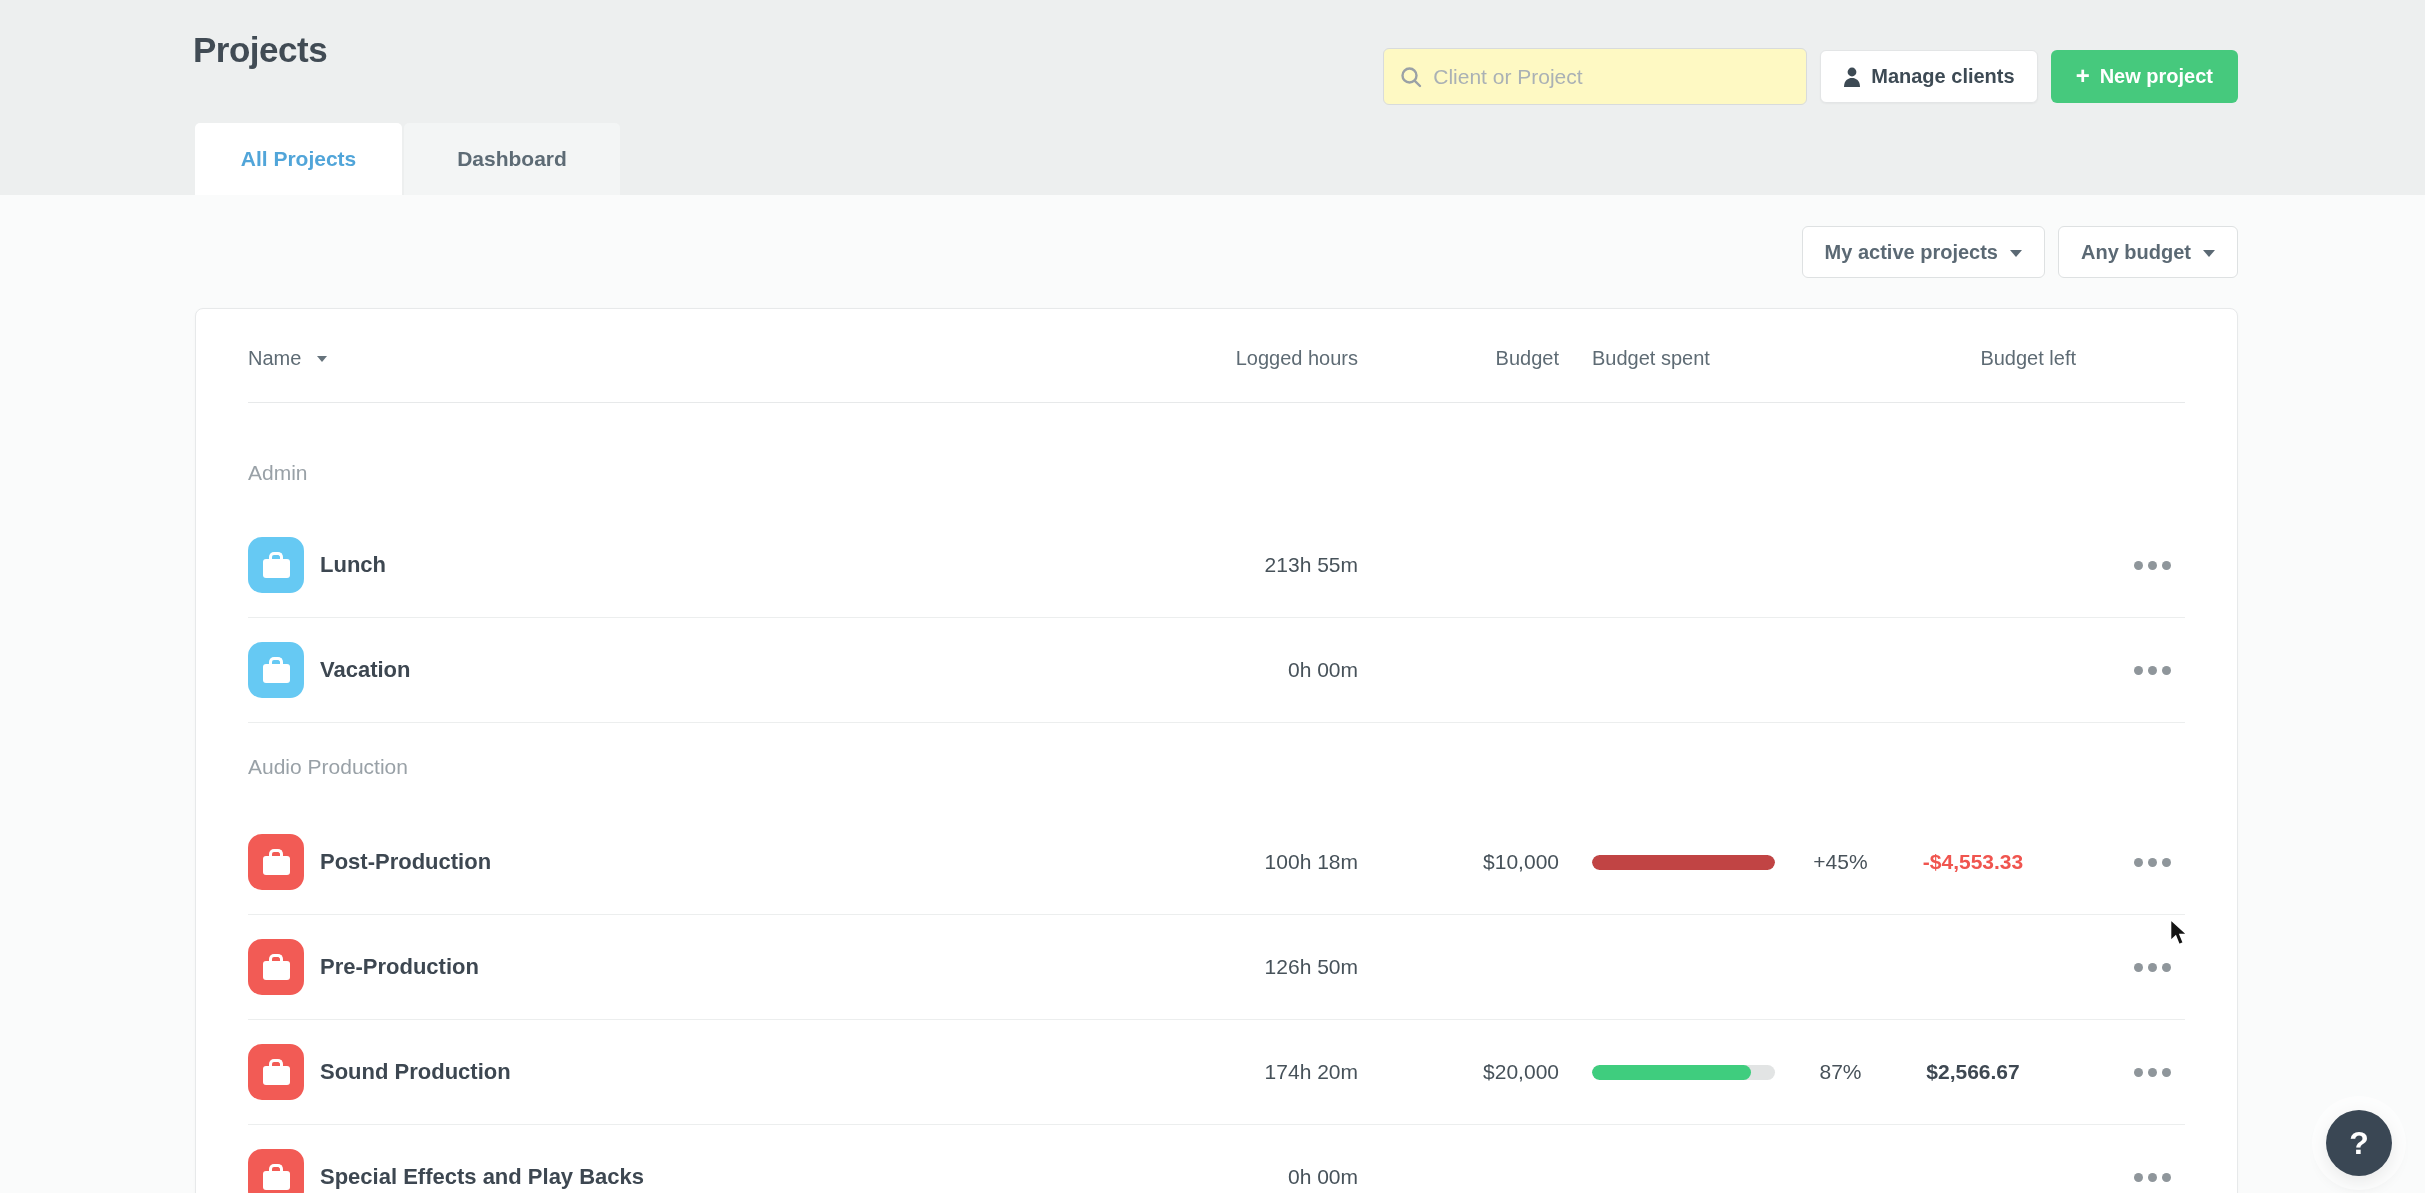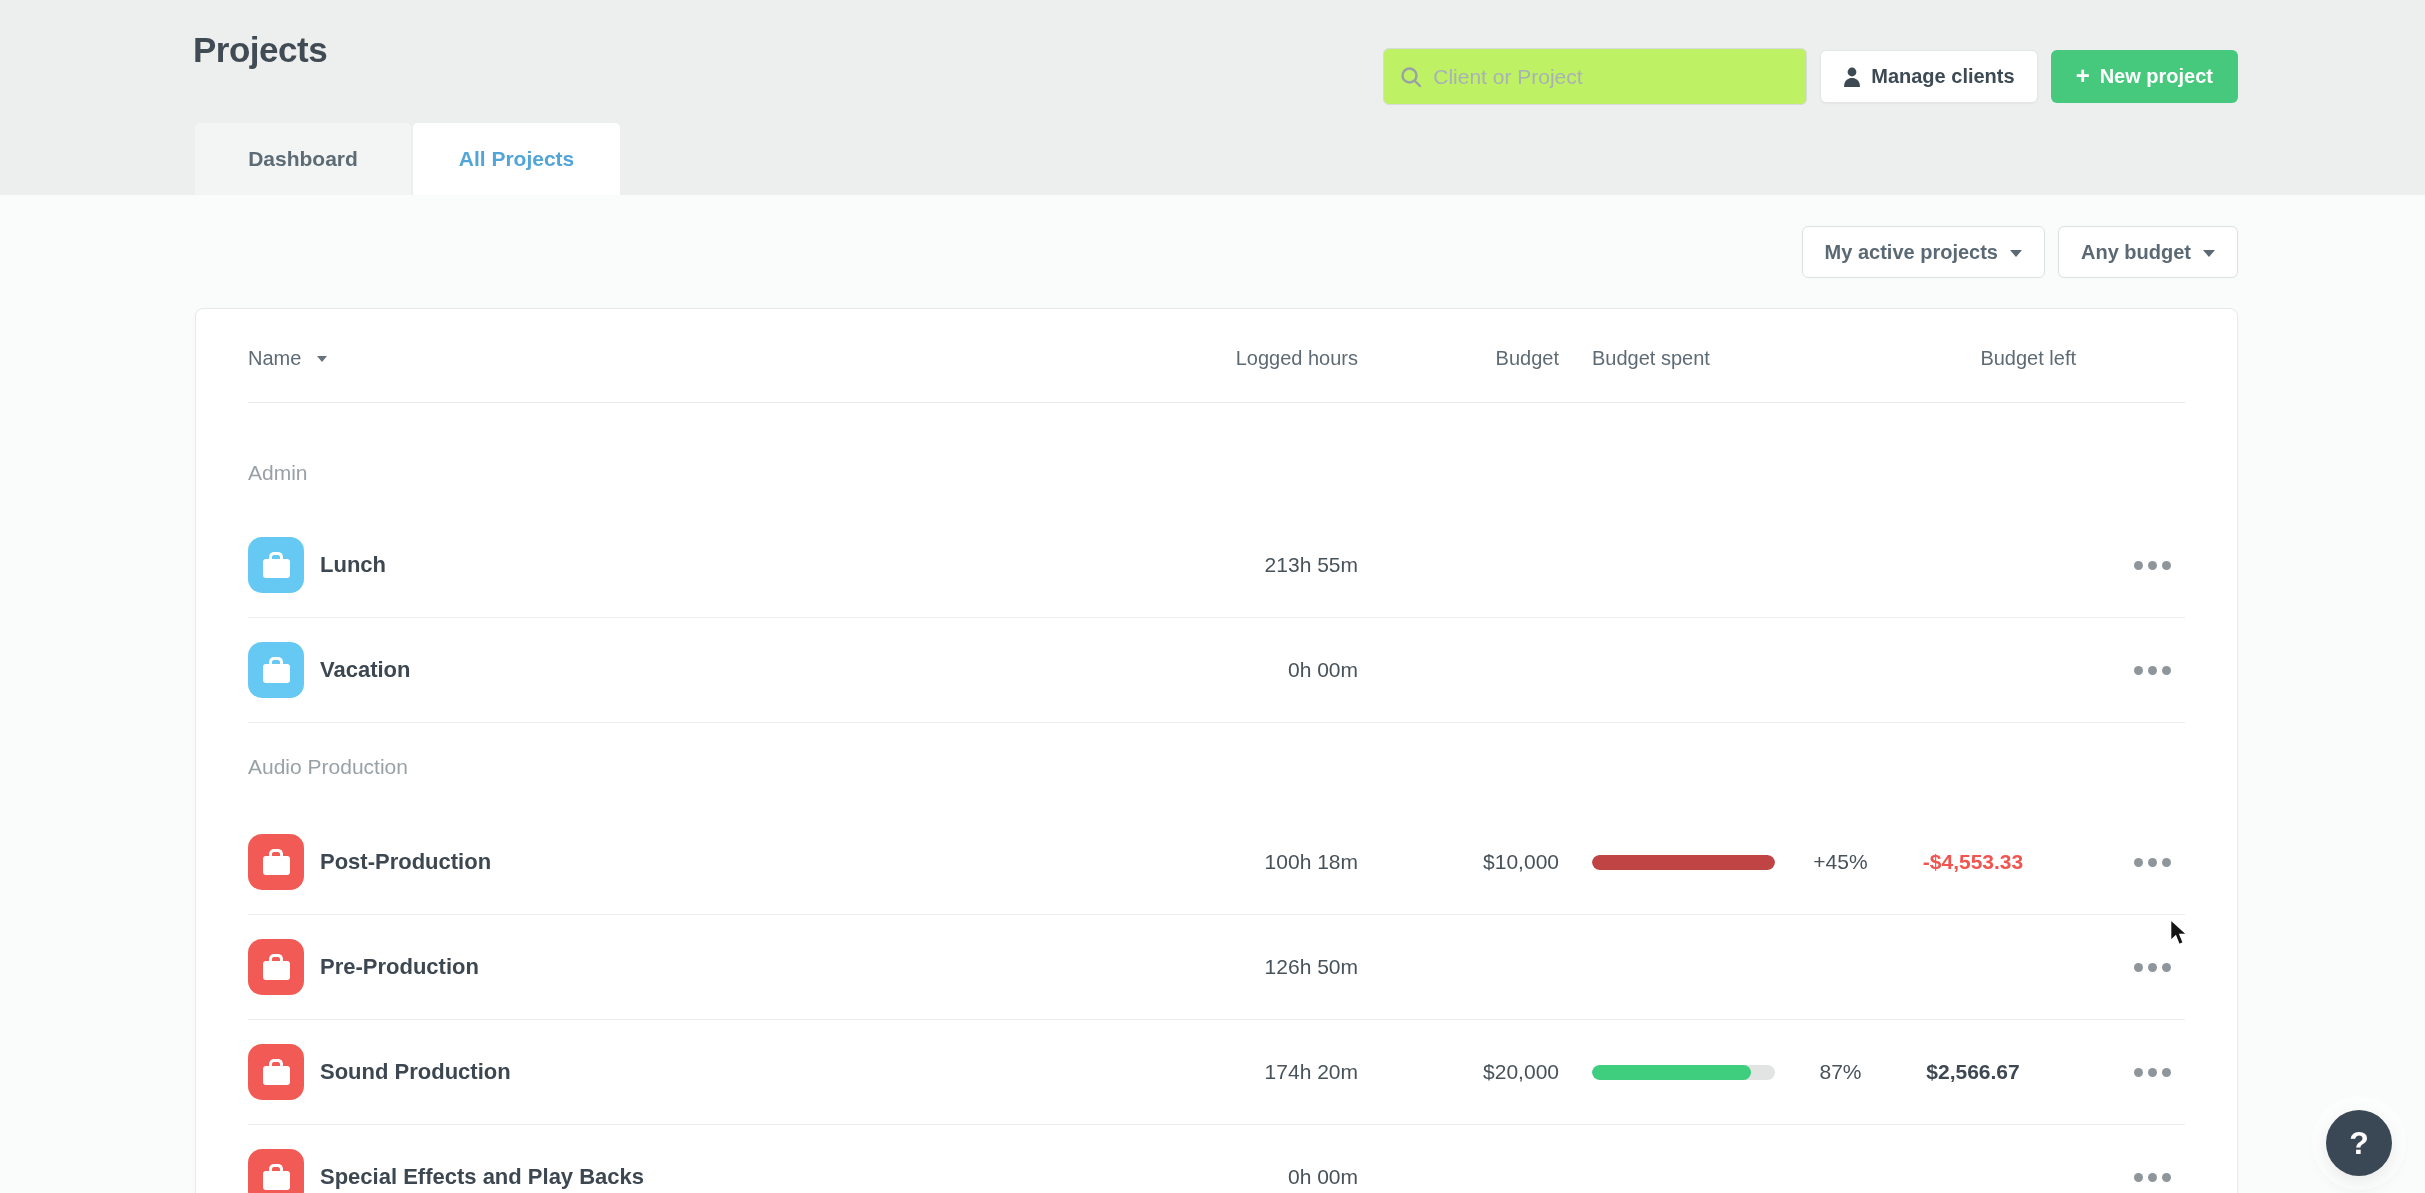--- a/index.html
+++ b/index.html
@@ -18,21 +18,21 @@
   }
   .page-title {
     position:absolute; left:193px; top:30px;
     font-size:35px; font-weight:700; color:#414b54; letter-spacing:-0.5px;
   }
   .header-actions {
     position:absolute; right:187px; top:48px;
     display:flex; gap:13px; align-items:center;
   }
   .search-box {
-    width:424px; height:57px; background:#bef264;
+    width:424px; height:57px; background:#fef9c3;
     border:1px solid #d8dbdc; border-radius:6px;
     display:flex; align-items:center; padding:0 16px; gap:11px;
   }
   .search-box input {
     border:none; outline:none; flex:1; font-size:21px;
     font-family:"Liberation Sans", sans-serif; color:#4a545c; background:transparent;
   }
   .search-box input::placeholder { color:#aab1b5; }
   .btn {
     height:53px; border-radius:6px; display:flex; align-items:center;
@@ -158,25 +158,25 @@
       <span>Manage clients</span>
     </div>
 
     <div class="btn btn-green">
       <span class="plus-glyph">+</span>
       <span>New project</span>
     </div>
   </div>
 
   <div class="tabs">
+    <div class="tab tab-active">
+      <span>All Projects</span>
+    </div>
     <div class="tab tab-inactive">
       <span>Dashboard</span>
-    </div>
-    <div class="tab tab-active">
-      <span>All Projects</span>
     </div>
   </div>
 </div>
 
 <div class="filters">
   <div class="filter-btn">
     <span>My active projects</span>
     <span class="caret-down"></span>
   </div>
   <div class="filter-btn">

